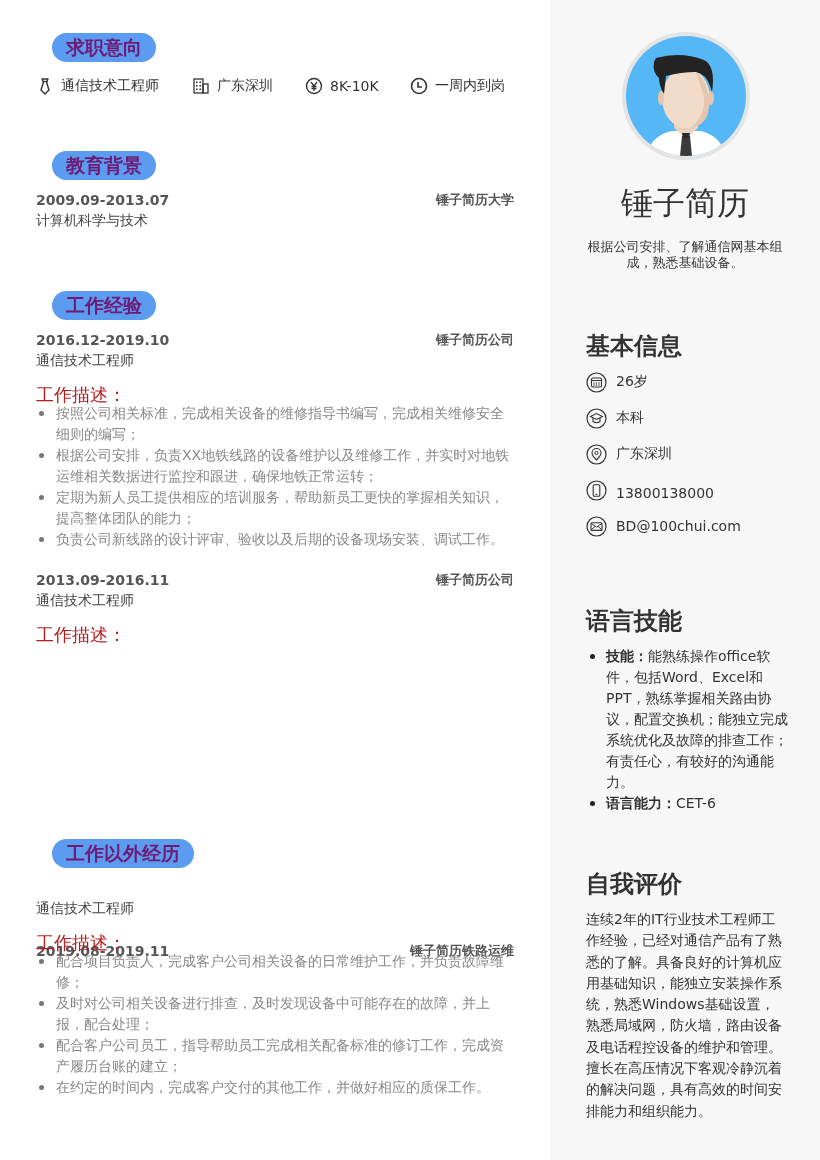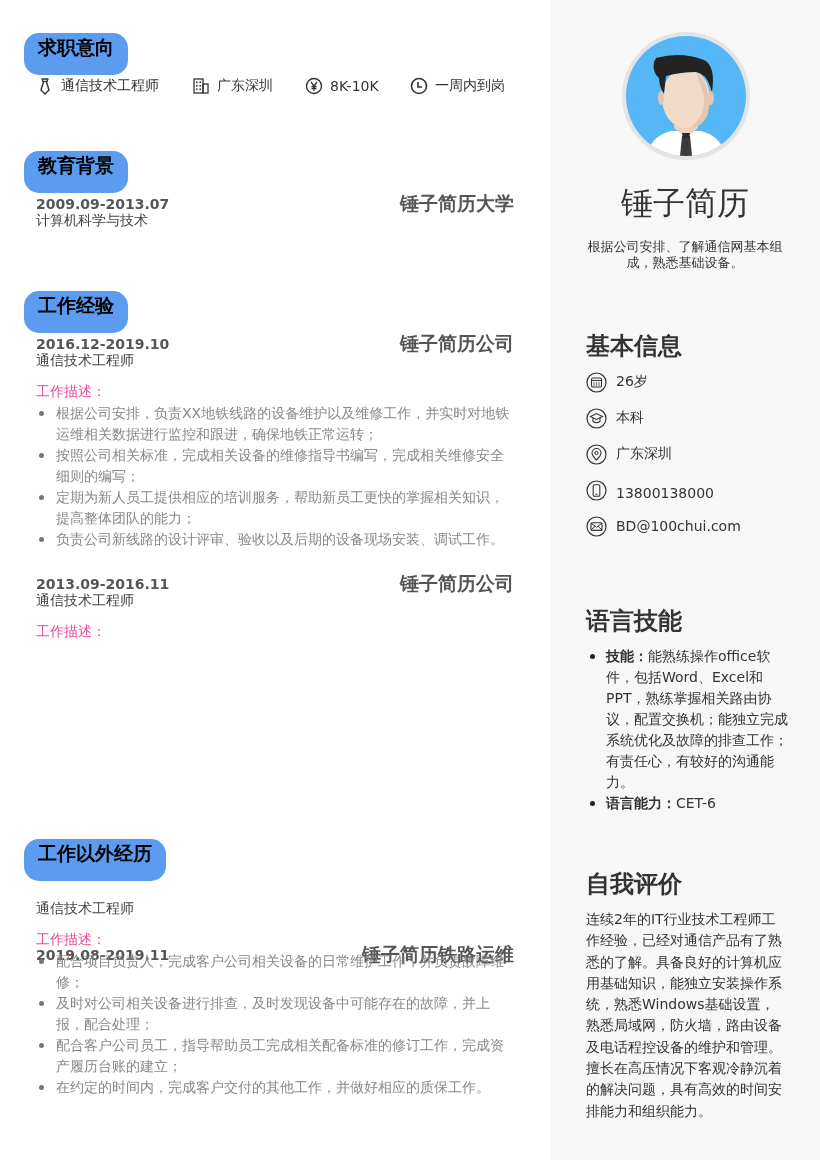--- a/index.html
+++ b/index.html
@@ -12,49 +12,49 @@
     }
     .main {
       position: absolute; left: 0; top: 0; width: 550px; height: 1160px;
       background: #fff;
     }
     .sidebar {
       position: absolute; left: 550px; top: 0; width: 270px; height: 1160px;
       background: #f7f7f7;
     }
     .pill {
-      position: absolute; left: 24px;
-      height: 42px; line-height: 29px;
+      position: absolute; left: 52px;
+      height: 29px; line-height: 29px;
       padding: 0 14px;
       background: #5b9cf0;
-      color: #000000;
+      color: #701a75;
       font-weight: bold;
       font-size: 19px;
       border-radius: 15px;
       white-space: nowrap;
     }
     .intent-row {
       position: absolute; left: 36px; top: 74px; height: 24px;
       display: flex; align-items: center;
       font-size: 14px; color: #333;
     }
     .intent-item { display: flex; align-items: center; margin-right: 0; }
     .intent-item svg { width: 18px; height: 18px; margin-right: 7px; }
     .entry-head {
       position: absolute; left: 36px; width: 478px;
       display: flex; justify-content: space-between; align-items: center;
       font-size: 14px; font-weight: bold; color: #555;
     }
     .entry-date { font-size: 14px; font-weight: bold; color: #555; }
-    .entry-org { font-size: 19px; font-weight: bold; color: #555; }
+    .entry-org { font-size: 13px; font-weight: bold; color: #555; }
     .entry-role {
       position: absolute; left: 36px; font-size: 14px; color: #444;
     }
     .desc-label {
-      position: absolute; left: 36px; font-size: 14px; color: #ec4899;
+      position: absolute; left: 36px; font-size: 18px; color: #b91c1c;
     }
     .bullets {
       position: absolute; left: 36px; width: 478px;
       list-style: none;
       font-size: 14px; color: #888; line-height: 21px;
     }
     .bullets li { position: relative; padding-left: 20px; }
     .bullets li::before {
       content: ""; position: absolute; left: 3px; top: 8px;
       width: 5px; height: 5px; border-radius: 50%; background: #777;
@@ -151,22 +151,22 @@
 
   <div class="pill" style="top:291px;">工作经验</div>
 
   <div class="entry-head" style="top:331px;">
     <span class="entry-date">2016.12-2019.10</span>
     <span class="entry-org">锤子简历公司</span>
   </div>
   <div class="entry-role" style="top:352px;">通信技术工程师</div>
   <div class="desc-label" style="top:383px;">工作描述：</div>
   <ul class="bullets" style="top:403px;">
+    <li>按照公司相关标准，完成相关设备的维修指导书编写，完成相关维修安全细则的编写；</li>
     <li>根据公司安排，负责XX地铁线路的设备维护以及维修工作，并实时对地铁运维相关数据进行监控和跟进，确保地铁正常运转；</li>
-    <li>按照公司相关标准，完成相关设备的维修指导书编写，完成相关维修安全细则的编写；</li>
     <li>定期为新人员工提供相应的培训服务，帮助新员工更快的掌握相关知识，提高整体团队的能力；</li>
     <li>负责公司新线路的设计评审、验收以及后期的设备现场安装、调试工作。</li>
   </ul>
 
   <div class="entry-head" style="top:571px;">
     <span class="entry-date">2013.09-2016.11</span>
     <span class="entry-org">锤子简历公司</span>
   </div>
   <div class="entry-role" style="top:592px;">通信技术工程师</div>
   <div class="desc-label" style="top:623px;">工作描述：</div>

